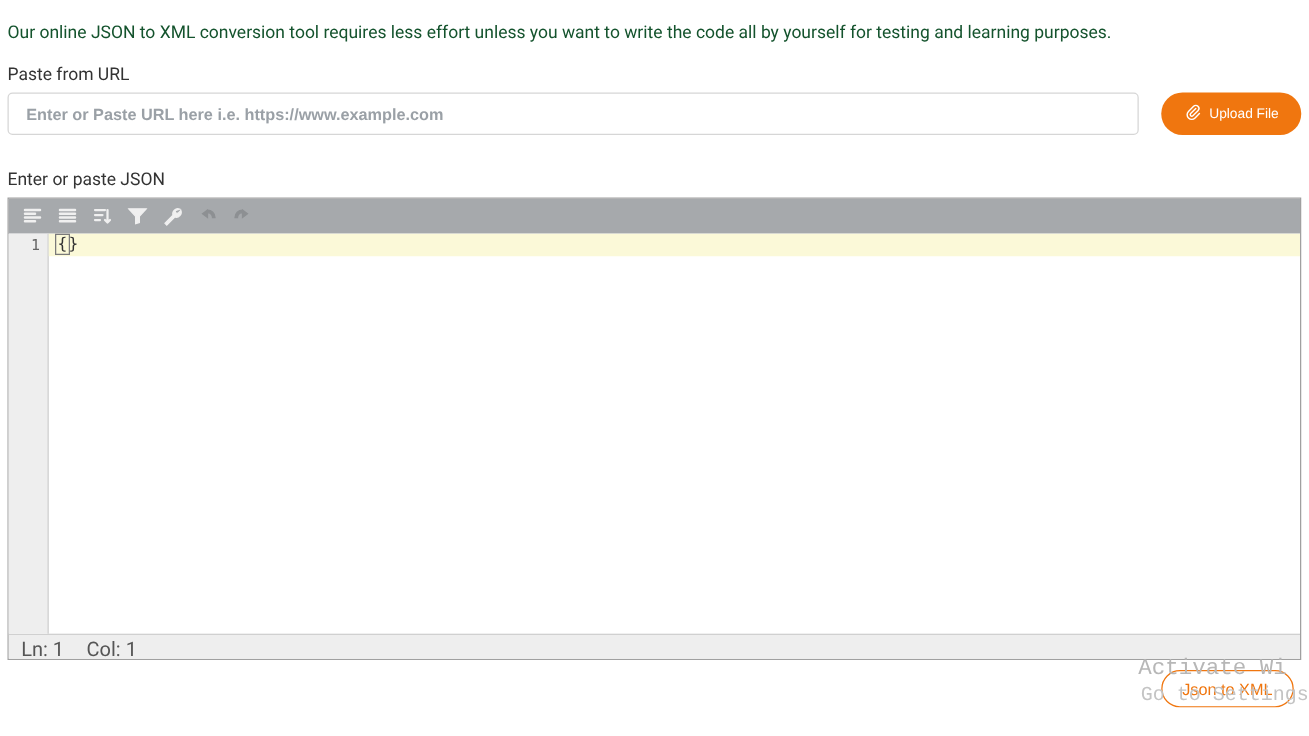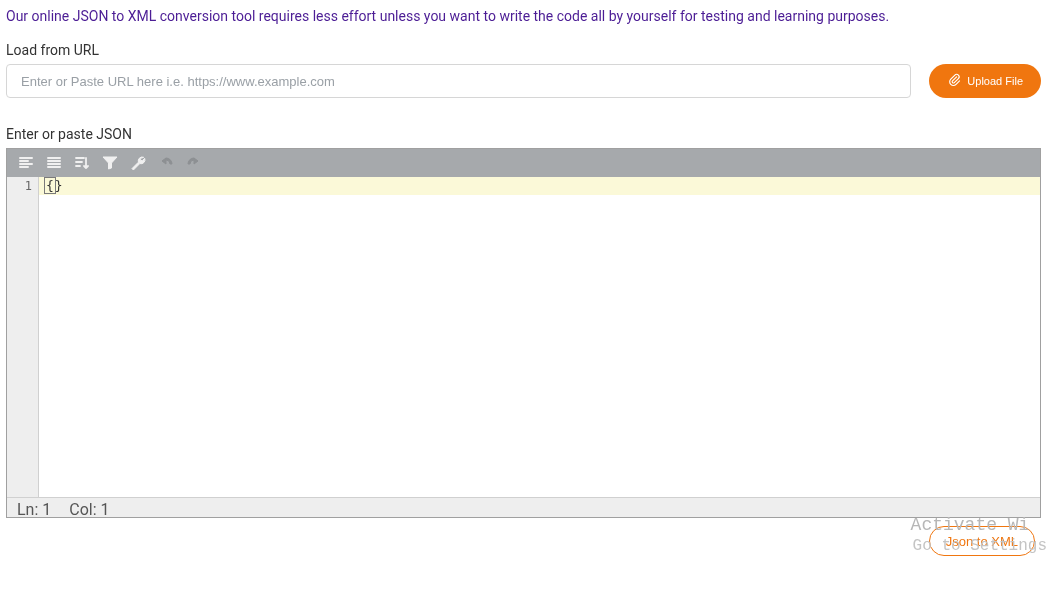--- a/index.html
+++ b/index.html
@@ -6,23 +6,23 @@
   body {
     font-family: -apple-system, BlinkMacSystemFont, "Segoe UI", Roboto, Arial, sans-serif;
     font-size: 14px;
     color: #333;
     background: #fff;
     width: 1047px;
     padding: 0 6px;
     position: relative;
   }
   .intro {
-    color: #4c1d95;
+    color: #14532d;
     font-size: 14px;
-    padding: 8px 0 18px 0;
+    padding: 18px 0 18px 0;
   }
   .label {
     color: #333;
     font-size: 14px;
     margin-bottom: 6px;
   }
   .url-row {
     display: flex;
     align-items: center;
     gap: 18px;
@@ -30,20 +30,21 @@
   }
   .url-input {
     flex: 1;
     height: 34px;
     border: 1px solid #d6d6d6;
     border-radius: 4px;
     padding: 0 14px;
     font-size: 13px;
     color: #888;
     outline: none;
+    font-weight: bold;
   }
   .url-input::placeholder { color: #9aa0a6; }
   .upload-btn {
     background: #f0760f;
     color: #fff;
     border: none;
     border-radius: 20px;
     height: 34px;
     padding: 0 18px;
     font-size: 11px;
@@ -150,21 +151,21 @@
     font-weight: 400;
     font-family: Liberation Mono, monospace;
   }
   .watermark .sub { font-size: 16px; color: #c4c4c4; padding-left: 2px;}
 </style>
 </head>
 <body>
 
 <div class="intro">Our online JSON to XML conversion tool requires less effort unless you want to write the code all by yourself for testing and learning purposes.</div>
 
-<div class="label">Load from URL</div>
+<div class="label">Paste from URL</div>
 
 <div class="url-row">
   <input class="url-input" type="text" placeholder="Enter or Paste URL here i.e. https://www.example.com" style="">
   <button class="upload-btn">
     <span>
       <svg viewBox="0 0 24 24">
           <path d="M16.5 6.5l-7 7a2.12 2.12 0 003 3l7-7a4.24 4.24 0 00-6-6l-7 7a6.36 6.36 0 109 9l6-6" fill="none" stroke="#fff" stroke-width="2" stroke-linecap="round"></path>
         </svg>
     </span>
     <span>Upload File</span>

